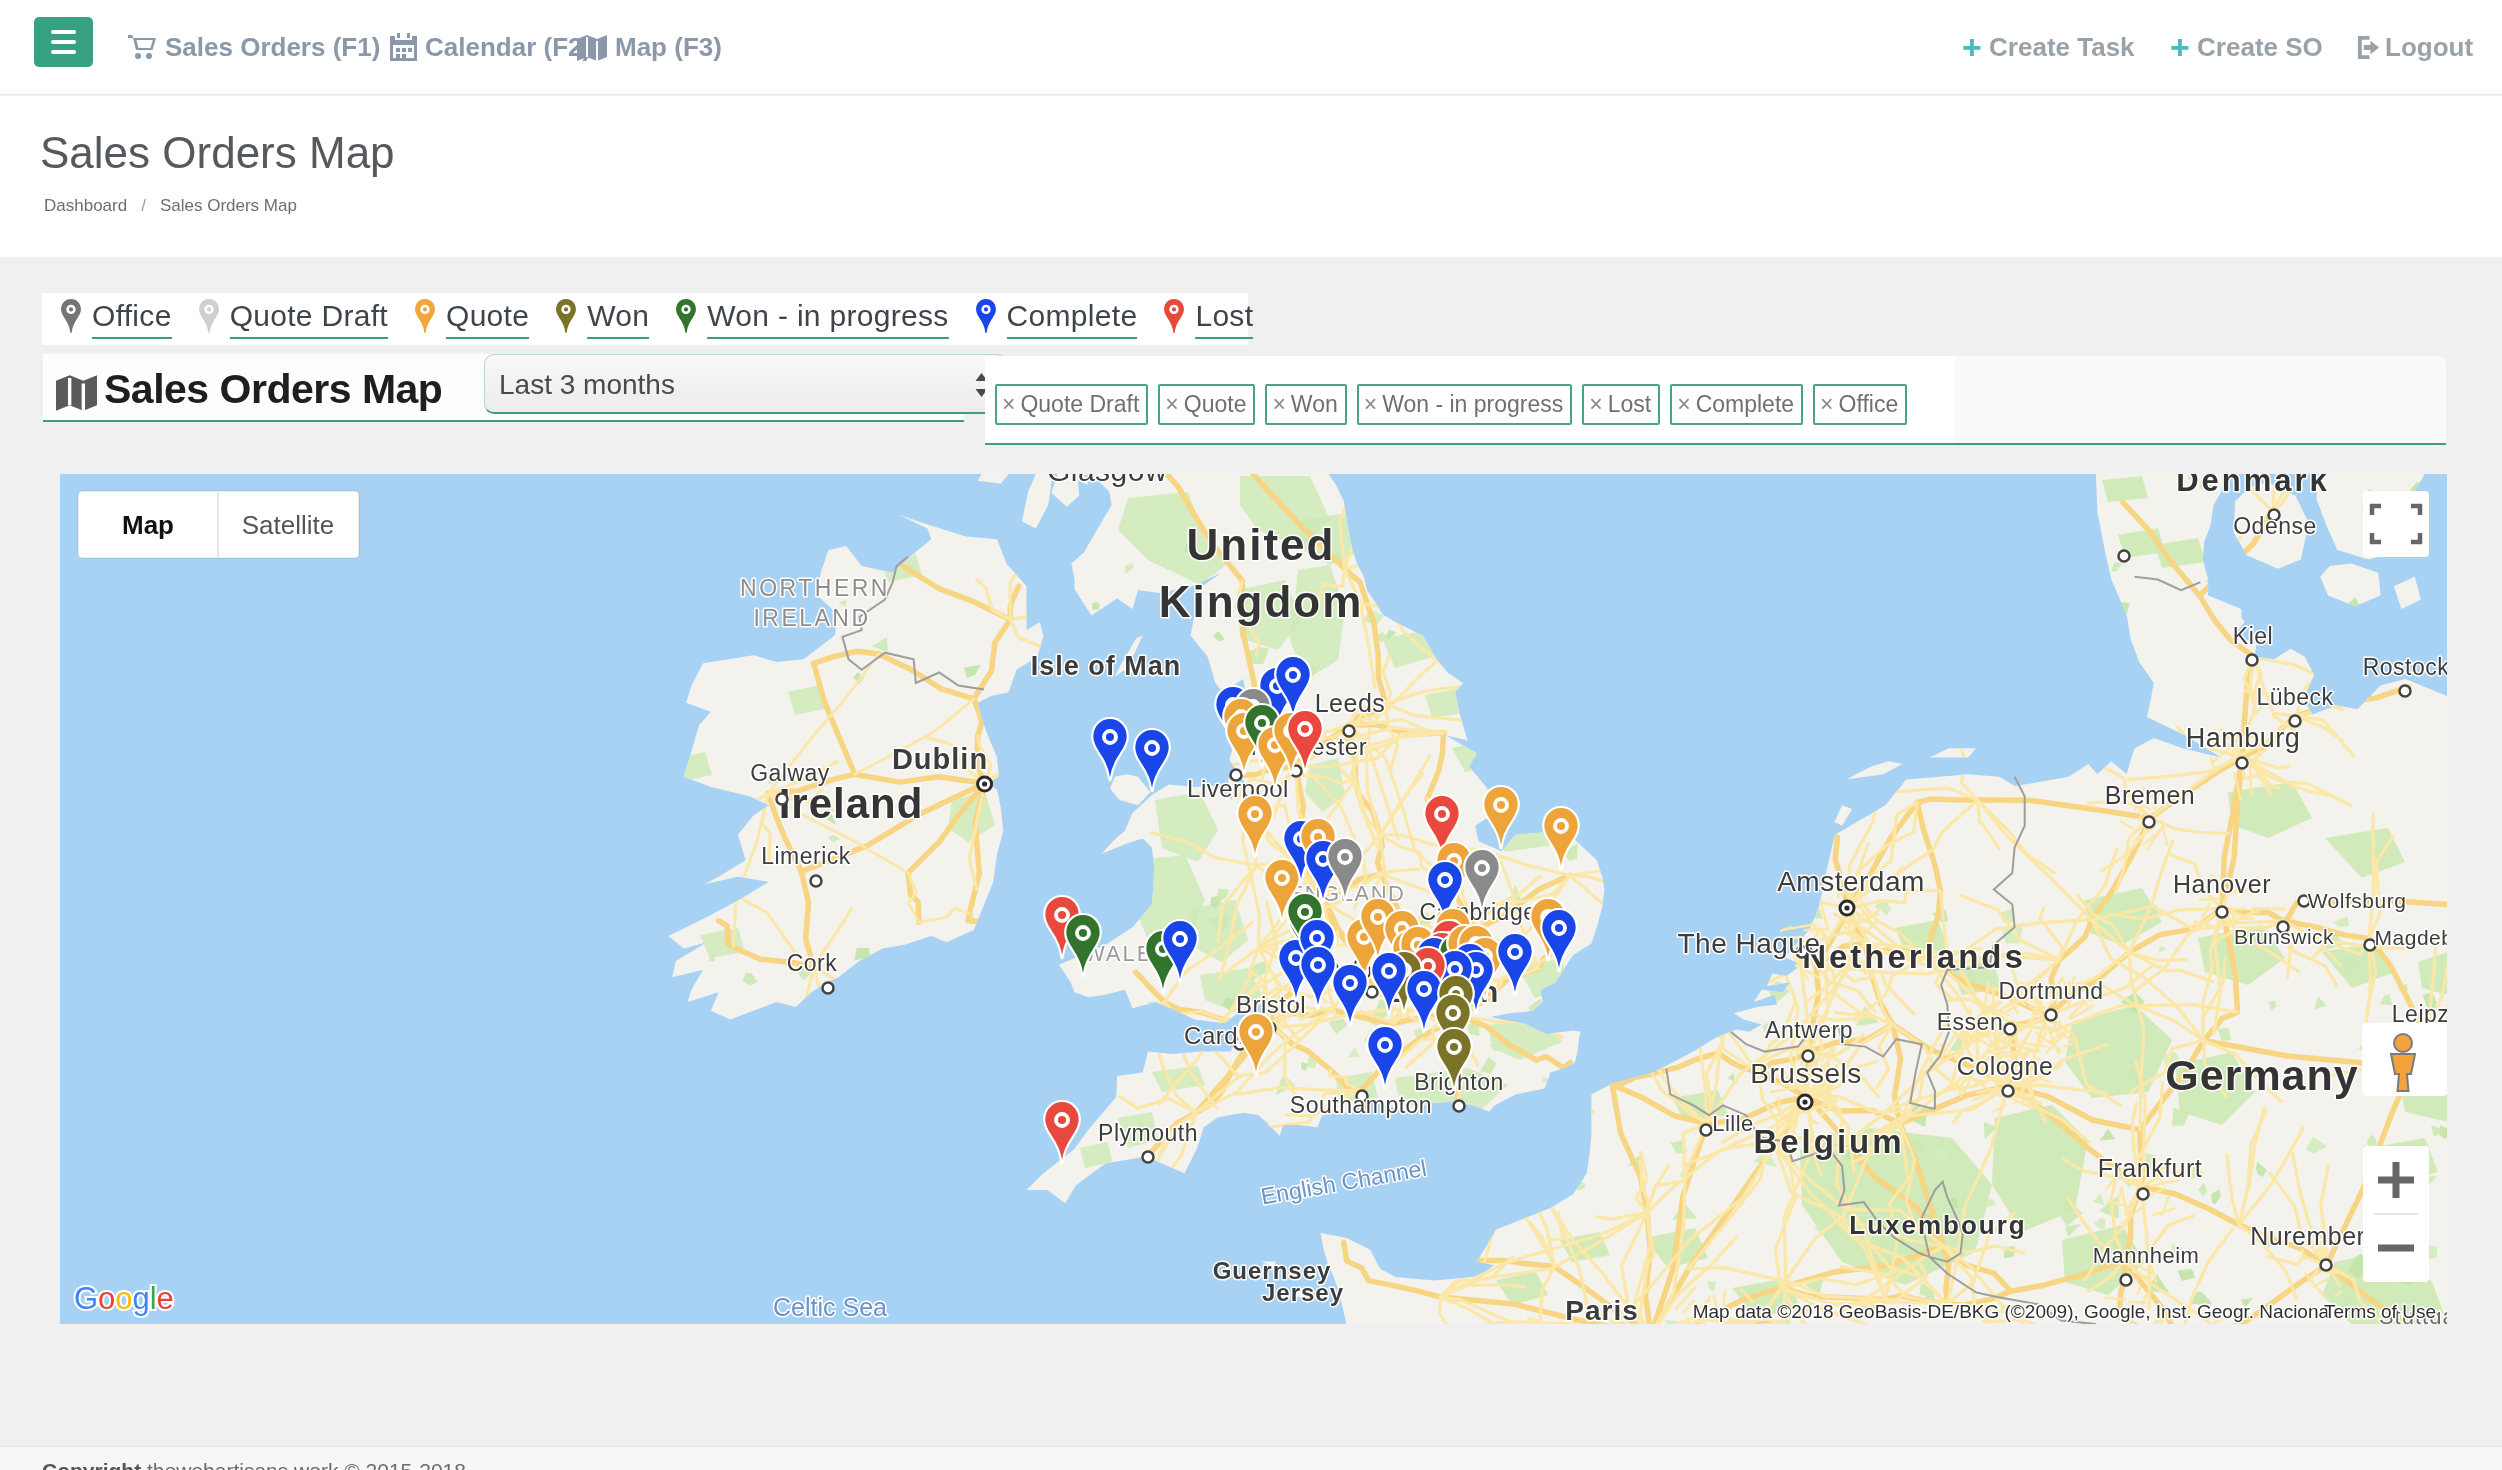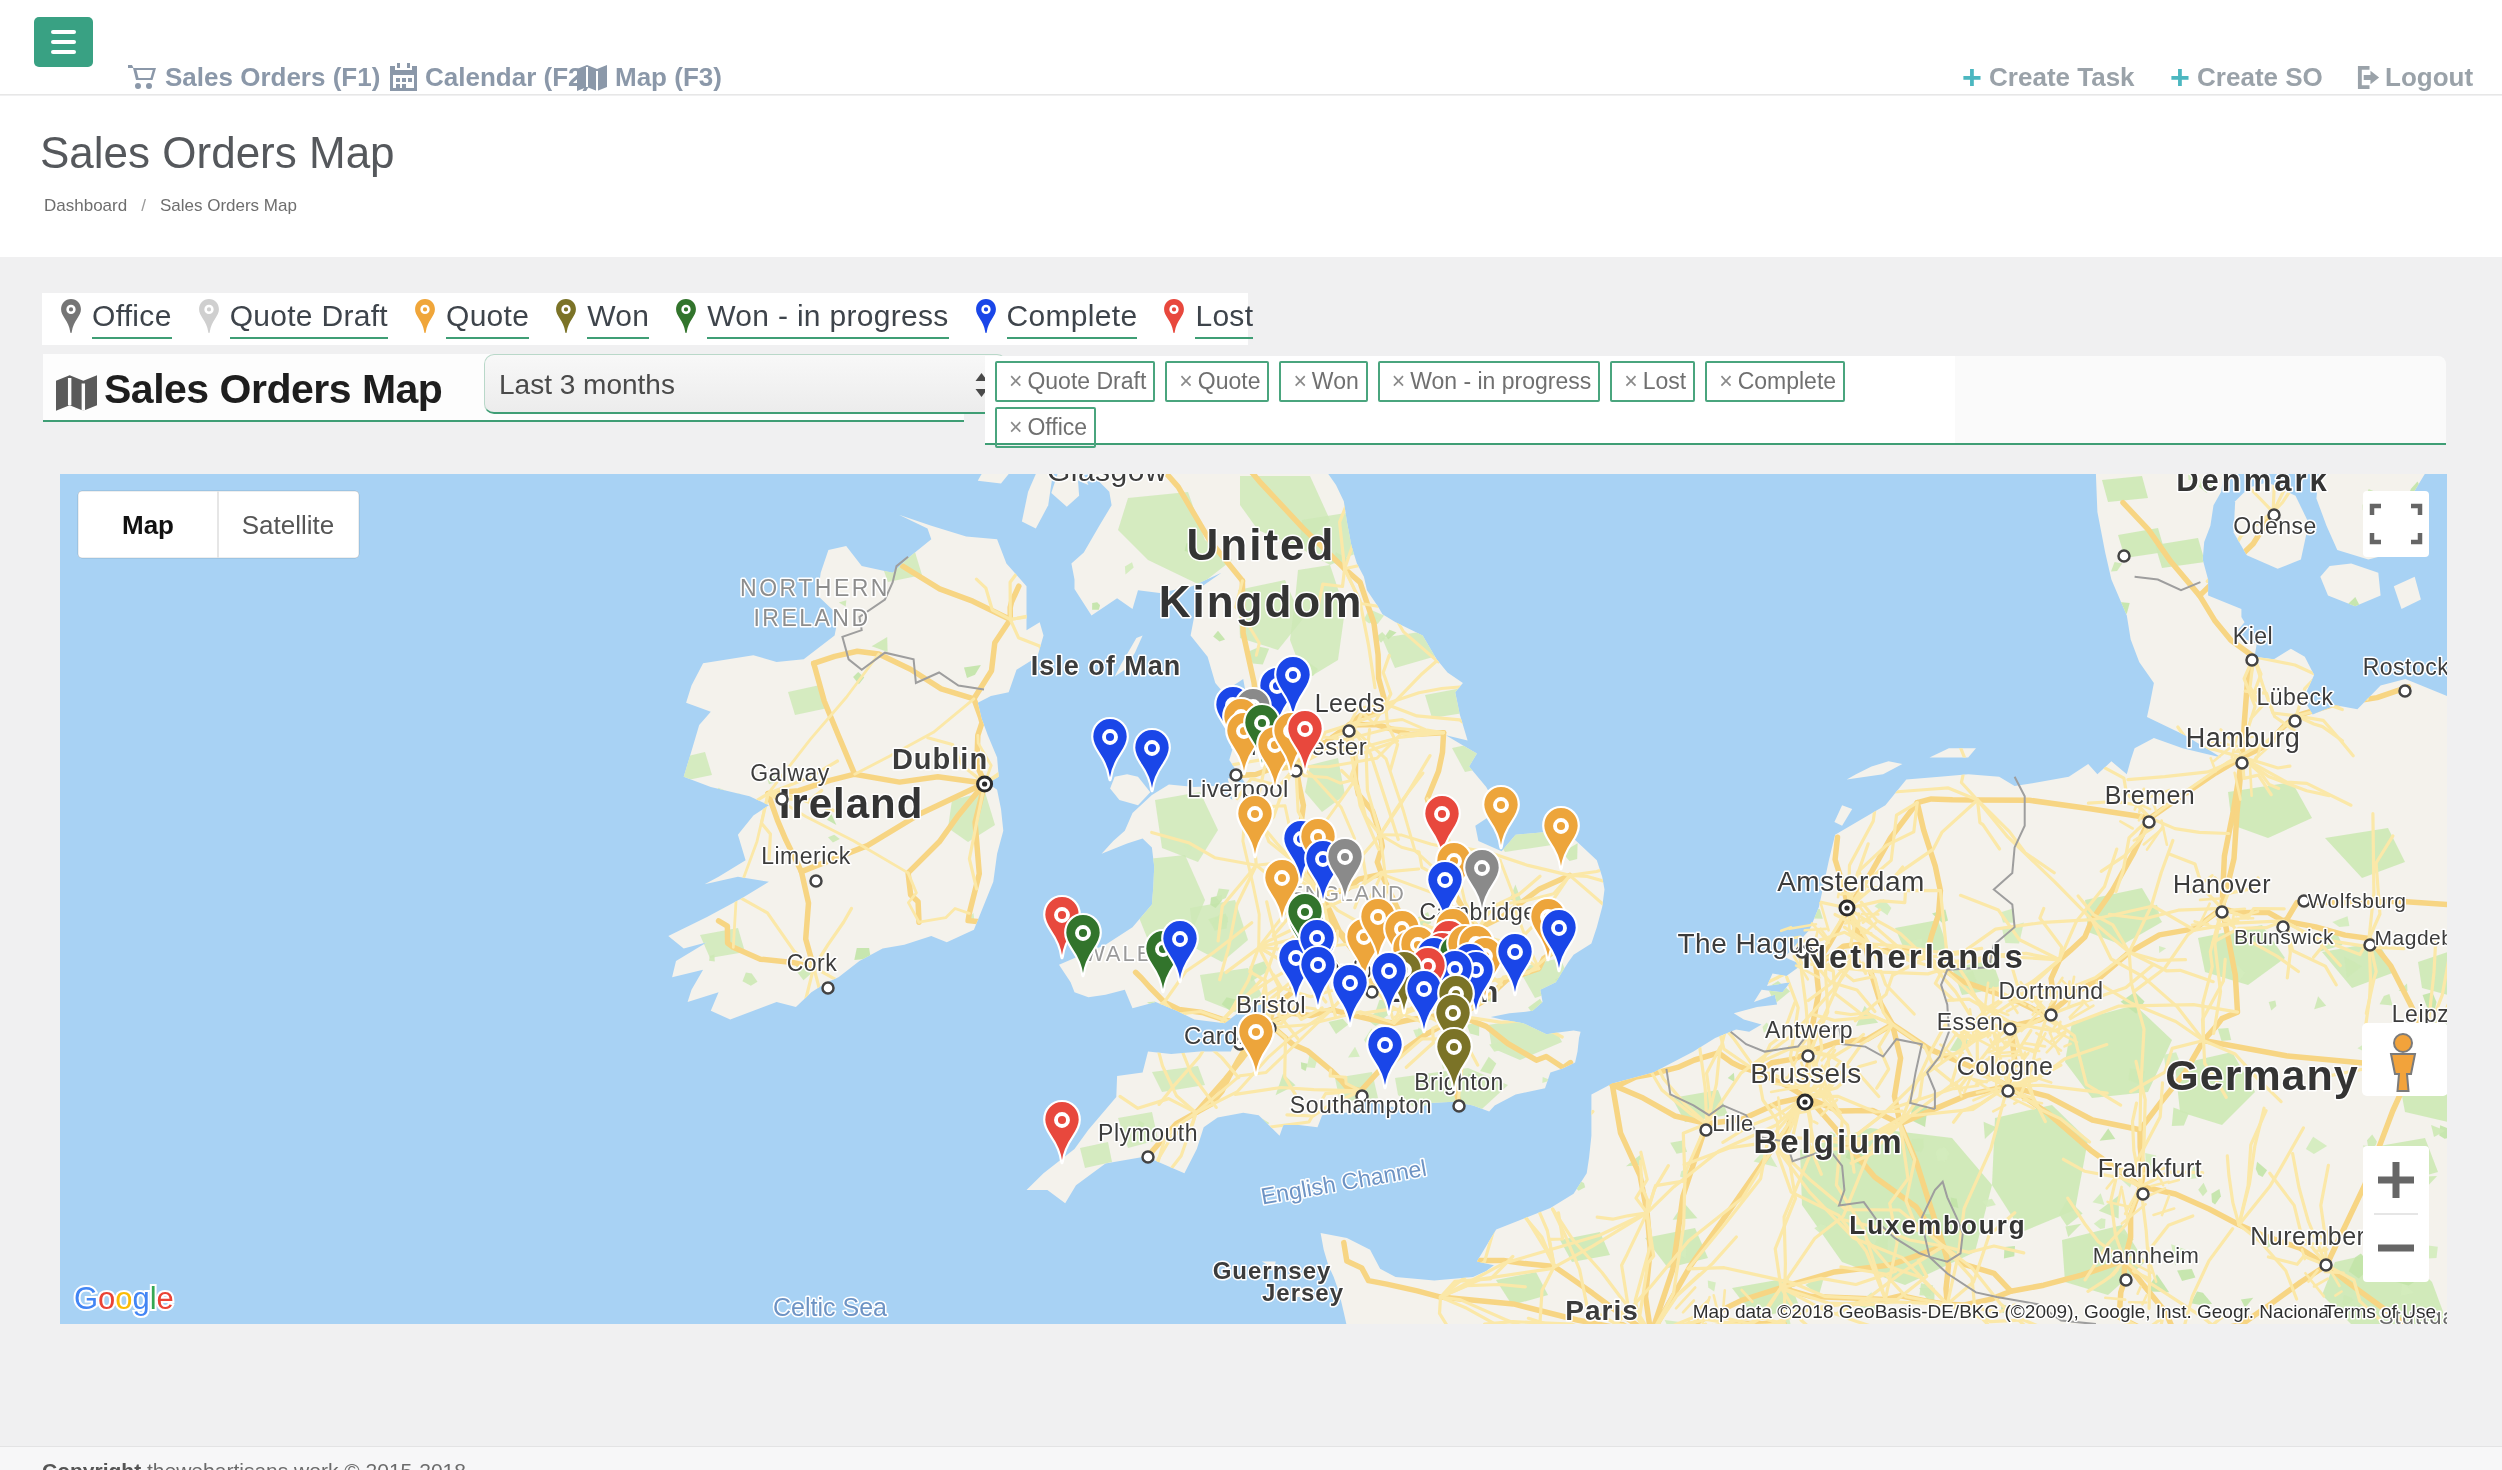--- a/index.html
+++ b/index.html
@@ -1,39 +1,39 @@
 <!DOCTYPE html>
 <html><head>
 <meta charset="utf-8">
 <style>
 * { margin:0; padding:0; box-sizing:border-box; }
 html,body { width:2502px; height:1470px; overflow:hidden; background:#f0f0f1; font-family:"Liberation Sans",sans-serif; }
 .navbar { position:absolute; left:0; top:0; width:2502px; height:95px; background:#ffffff; border-bottom:1px solid #e7e7e7; }
 .burger { position:absolute; left:34px; top:17px; width:59px; height:50px; background:#39a183; border-radius:5px; }
 .burger span { position:absolute; left:17px; width:25px; height:4px; background:#ffffff; border-radius:2px; }
-.navlink { position:absolute; top:0; height:120px; line-height:95px; color:#8b98a9; font-weight:bold; font-size:26px; white-space:nowrap;margin-top:30px; }
+.navlink { position:absolute; top:0; height:120px; line-height:95px; color:#8b98a9; font-weight:bold; font-size:26px; white-space:nowrap; }
 .navlink svg { vertical-align:-5px; margin-right:8px; }
 .nav2 { color:#9aa2a9; }
 .plus { color:#4cb7c0; font-size:34px; font-weight:bold; vertical-align:-3px; }
 .titlebar { position:absolute; left:0; top:96px; width:2502px; height:161px; background:#ffffff; }
 .titlebar h1 { position:absolute; left:40px; top:32px; font-size:44px; font-weight:normal; color:#55585c; }
 .crumbs { position:absolute; left:44px; top:196px; font-size:17px; color:#6e6e6e; }
 .crumbs .sep { color:#9a9a9a; padding:0 14px; }
 .legend { position:absolute; left:42px; top:293px; width:1206px; height:52px; background:#ffffff; white-space:nowrap;padding-left:8px; }
 .litem { display:inline-block; margin-left:26px; vertical-align:top; margin-top:6px; }
 .litem:first-child { margin-left:10px; }
 .litem svg { vertical-align:-7px; }
 .litem .lt { display:inline-block; font-size:30px; letter-spacing:0.3px; color:#3e444b; border-bottom:2px solid #3f9e75; padding-bottom:4px; margin-left:10px; }
 .phead-left { position:absolute; left:43px; top:354px; width:921px; height:68px; background:#fdfdfd; border-bottom:2px solid #3f9e75; }
 .ptitle { position:absolute; left:61px; top:12px; font-size:41px; font-weight:bold; letter-spacing:-0.5px; color:#1e1e1e; }
 .pselect { position:absolute; left:441px; top:0px; width:523px; height:60px; border:1px solid #b9d8c9; border-bottom:2px solid #3f9e75; border-radius:10px; background:linear-gradient(#f8f8f8,#ececec); }
 .pselect .sv { position:absolute; left:14px; top:14px; font-size:28px; color:#4a4a4a; }
 .phead-right { position:absolute; left:985px; top:356px; width:1461px; height:89px; background:#fafafa; border-bottom:2px solid #3f9e75; border-radius:8px 8px 0 0; }
 .tagbox { position:absolute; left:0; top:0; width:970px; height:87px; background:#ffffff; }
-.tag { display:inline-block; margin-left:10px; margin-top:5px; height:41px; line-height:37px; border:2px solid #4aa57e; border-radius:2px; font-size:23px; color:#707070; padding:0 7px 0 12px; }
+.tag { display:inline-block; margin-left:10px; margin-top:28px; height:41px; line-height:37px; border:2px solid #4aa57e; border-radius:2px; font-size:23px; color:#707070; padding:0 7px 0 5px; }
 .tag .x { color:#8a8a8a; font-size:23px; margin-right:5px; }
 .mapwrap { position:absolute; left:60px; top:474px; width:2387px; height:850px; overflow:hidden; }
 .footer { position:absolute; left:0; top:1446px; width:2502px; height:24px; background:#f7f7f8; border-top:1px solid #e3e3e4; overflow:hidden; }
 .footer .c { position:absolute; left:42px; top:12px; font-size:21px; color:#6b6b6b; }
 .footer .c b { color:#555; }
 </style>
 </head>
 <body>
 <div class="navbar">
   <div class="burger">

